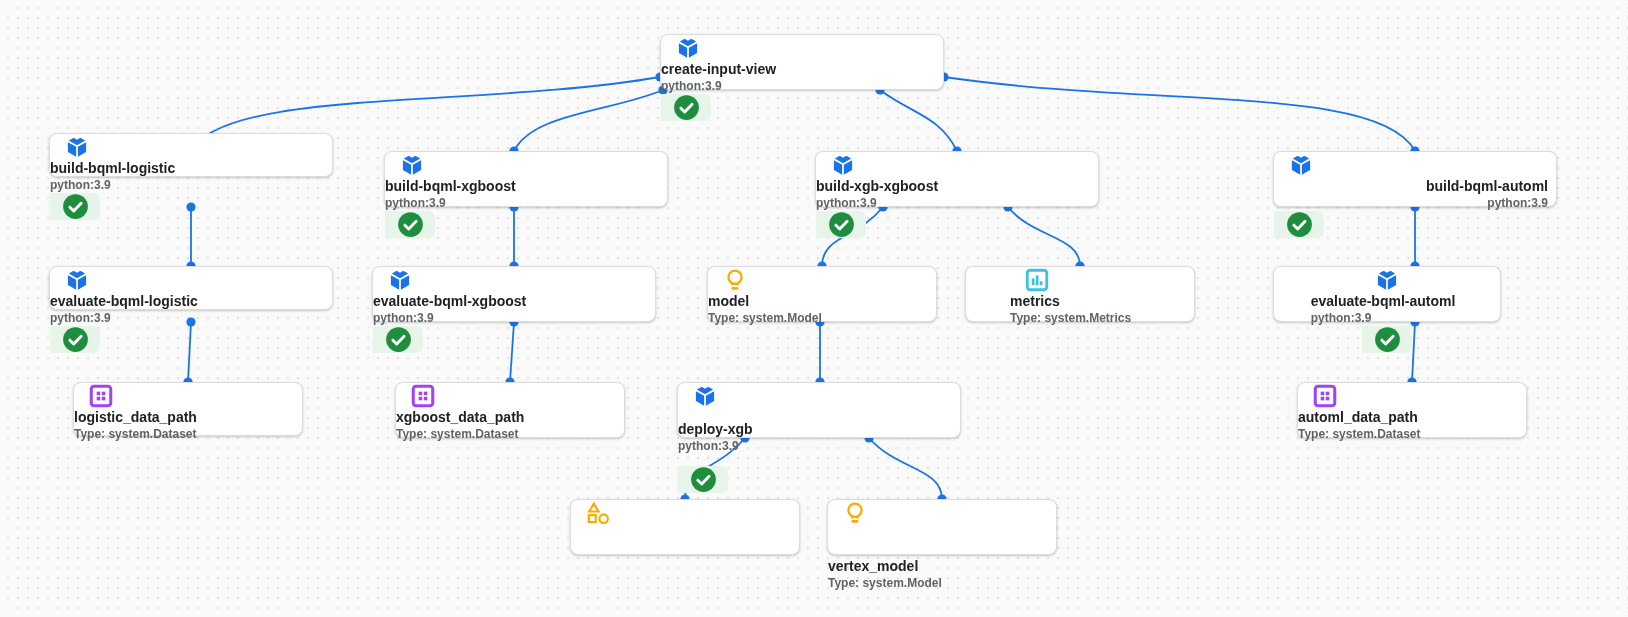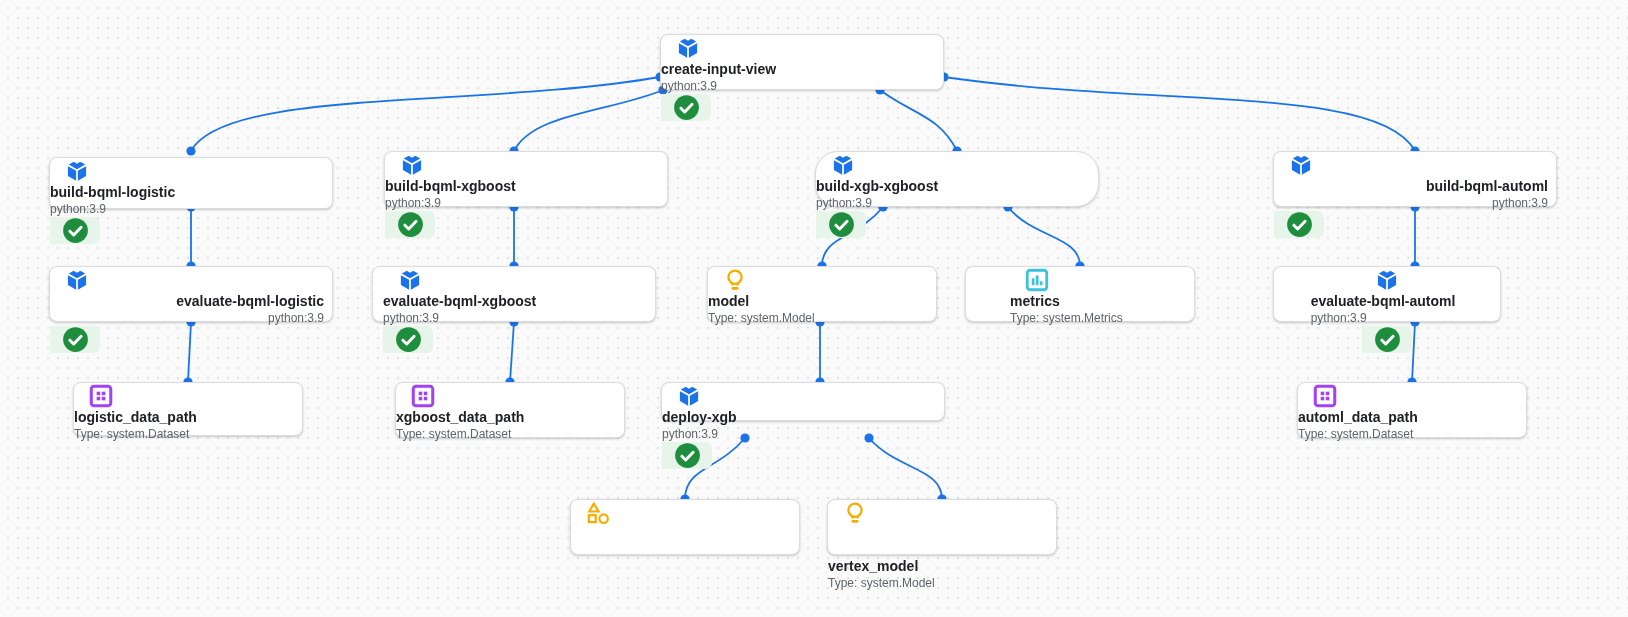--- a/index.html
+++ b/index.html
@@ -54,21 +54,21 @@
     font-size: 14px;
     font-weight: 700;
     color: #202124;
     line-height: 17px;
     white-space: nowrap;
     overflow: hidden;
     text-overflow: ellipsis;
   }
   .node-subtitle {
     font-size: 12px;
-    font-weight: 400;
+    font-weight: 700;
     color: #5f6368;
     line-height: 16px;
     white-space: nowrap;
   }
   .node-status {
     flex: 0 0 auto;
     width: 50px;
     background: #e6f4ea;
     border-radius: 0 7px 7px 0;
     display: flex;
@@ -140,21 +140,21 @@
       <span class="node-title">create-input-view</span>
       <span class="node-subtitle">python:3.9</span>
     </span>
     <span class="node-status">
           <svg viewBox="0 0 24 24" width="27" height="27">
             <circle cx="12" cy="12" r="11" fill="#1e8e3e"></circle>
             <path d="M7 12.6 L10.4 16 L17 9.2" stroke="#ffffff" stroke-width="2.6" fill="none" stroke-linecap="round" stroke-linejoin="round"></path>
           </svg>
         </span>
   </div>
-      <div class="node" style="left: 49px; top: 157px; width: 284px; height: 52px;">
+      <div class="node" style="left: 49px; top: 133px; width: 284px; height: 44px;">
     <span class="node-icon">
           <svg viewBox="0 0 24 24" width="26" height="26" fill="#1a73e8">
             <path fill-rule="evenodd" d="M12 1.8 L19.6 6.1 L12 10.4 L4.4 6.1 Z M12 1.8 L8.9 3.55 L12 5.3 L15.1 3.55 Z"></path>
             <path d="M3.6 7.5 L11.2 11.8 L11.2 20.9 L3.6 16.6 Z"></path>
             <path d="M20.4 7.5 L12.8 11.8 L12.8 20.9 L20.4 16.6 Z"></path>
           </svg>
         </span>
     <span class="node-text">
       <span class="node-title">build-bqml-logistic</span>
       <span class="node-subtitle">python:3.9</span>
@@ -178,21 +178,21 @@
       <span class="node-title">build-bqml-xgboost</span>
       <span class="node-subtitle">python:3.9</span>
     </span>
     <span class="node-status">
           <svg viewBox="0 0 24 24" width="27" height="27">
             <circle cx="12" cy="12" r="11" fill="#1e8e3e"></circle>
             <path d="M7 12.6 L10.4 16 L17 9.2" stroke="#ffffff" stroke-width="2.6" fill="none" stroke-linecap="round" stroke-linejoin="round"></path>
           </svg>
         </span>
   </div>
-      <div class="node" style="left: 815px; top: 151px; width: 284px; height: 56px; border-radius: 23px;">
+      <div class="node" style="left: 815px; top: 151px; width: 284px; height: 56px;">
     <span class="node-icon">
           <svg viewBox="0 0 24 24" width="26" height="26" fill="#1a73e8">
             <path fill-rule="evenodd" d="M12 1.8 L19.6 6.1 L12 10.4 L4.4 6.1 Z M12 1.8 L8.9 3.55 L12 5.3 L15.1 3.55 Z"></path>
             <path d="M3.6 7.5 L11.2 11.8 L11.2 20.9 L3.6 16.6 Z"></path>
             <path d="M20.4 7.5 L12.8 11.8 L12.8 20.9 L20.4 16.6 Z"></path>
           </svg>
         </span>
     <span class="node-text">
       <span class="node-title">build-xgb-xgboost</span>
       <span class="node-subtitle">python:3.9</span>
@@ -216,40 +216,40 @@
       <span class="node-title">build-bqml-automl</span>
       <span class="node-subtitle">python:3.9</span>
     </span>
     <span class="node-status">
           <svg viewBox="0 0 24 24" width="27" height="27">
             <circle cx="12" cy="12" r="11" fill="#1e8e3e"></circle>
             <path d="M7 12.6 L10.4 16 L17 9.2" stroke="#ffffff" stroke-width="2.6" fill="none" stroke-linecap="round" stroke-linejoin="round"></path>
           </svg>
         </span>
   </div>
-      <div class="node" style="left: 49px; top: 266px; width: 284px; height: 56px; text-align: right;">
+      <div class="node" style="left: 49px; top: 266px; width: 284px; height: 44px;">
     <span class="node-icon">
           <svg viewBox="0 0 24 24" width="26" height="26" fill="#1a73e8">
             <path fill-rule="evenodd" d="M12 1.8 L19.6 6.1 L12 10.4 L4.4 6.1 Z M12 1.8 L8.9 3.55 L12 5.3 L15.1 3.55 Z"></path>
             <path d="M3.6 7.5 L11.2 11.8 L11.2 20.9 L3.6 16.6 Z"></path>
             <path d="M20.4 7.5 L12.8 11.8 L12.8 20.9 L20.4 16.6 Z"></path>
           </svg>
         </span>
     <span class="node-text">
       <span class="node-title">evaluate-bqml-logistic</span>
       <span class="node-subtitle">python:3.9</span>
     </span>
     <span class="node-status">
           <svg viewBox="0 0 24 24" width="27" height="27">
             <circle cx="12" cy="12" r="11" fill="#1e8e3e"></circle>
             <path d="M7 12.6 L10.4 16 L17 9.2" stroke="#ffffff" stroke-width="2.6" fill="none" stroke-linecap="round" stroke-linejoin="round"></path>
           </svg>
         </span>
   </div>
-      <div class="node" style="left: 372px; top: 266px; width: 284px; height: 56px; padding-left: 10px;">
+      <div class="node" style="left: 372px; top: 266px; width: 284px; height: 56px;">
     <span class="node-icon">
           <svg viewBox="0 0 24 24" width="26" height="26" fill="#1a73e8">
             <path fill-rule="evenodd" d="M12 1.8 L19.6 6.1 L12 10.4 L4.4 6.1 Z M12 1.8 L8.9 3.55 L12 5.3 L15.1 3.55 Z"></path>
             <path d="M3.6 7.5 L11.2 11.8 L11.2 20.9 L3.6 16.6 Z"></path>
             <path d="M20.4 7.5 L12.8 11.8 L12.8 20.9 L20.4 16.6 Z"></path>
           </svg>
         </span>
     <span class="node-text">
       <span class="node-title">evaluate-bqml-xgboost</span>
       <span class="node-subtitle">python:3.9</span>
@@ -342,21 +342,21 @@
               <rect x="12.7" y="12.7" width="3.3" height="3.3"></rect>
             </g>
           </svg>
         </span>
     <span class="node-text">
       <span class="node-title">xgboost_data_path</span>
       <span class="node-subtitle">Type: system.Dataset</span>
     </span>
 
   </div>
-      <div class="node" style="left: 661px; top: 382px; width: 284px; height: 39px;">
+      <div class="node" style="left: 677px; top: 382px; width: 284px; height: 56px; gap: 12px;">
     <span class="node-icon">
           <svg viewBox="0 0 24 24" width="26" height="26" fill="#1a73e8">
             <path fill-rule="evenodd" d="M12 1.8 L19.6 6.1 L12 10.4 L4.4 6.1 Z M12 1.8 L8.9 3.55 L12 5.3 L15.1 3.55 Z"></path>
             <path d="M3.6 7.5 L11.2 11.8 L11.2 20.9 L3.6 16.6 Z"></path>
             <path d="M20.4 7.5 L12.8 11.8 L12.8 20.9 L20.4 16.6 Z"></path>
           </svg>
         </span>
     <span class="node-text">
       <span class="node-title">deploy-xgb</span>
       <span class="node-subtitle">python:3.9</span>

